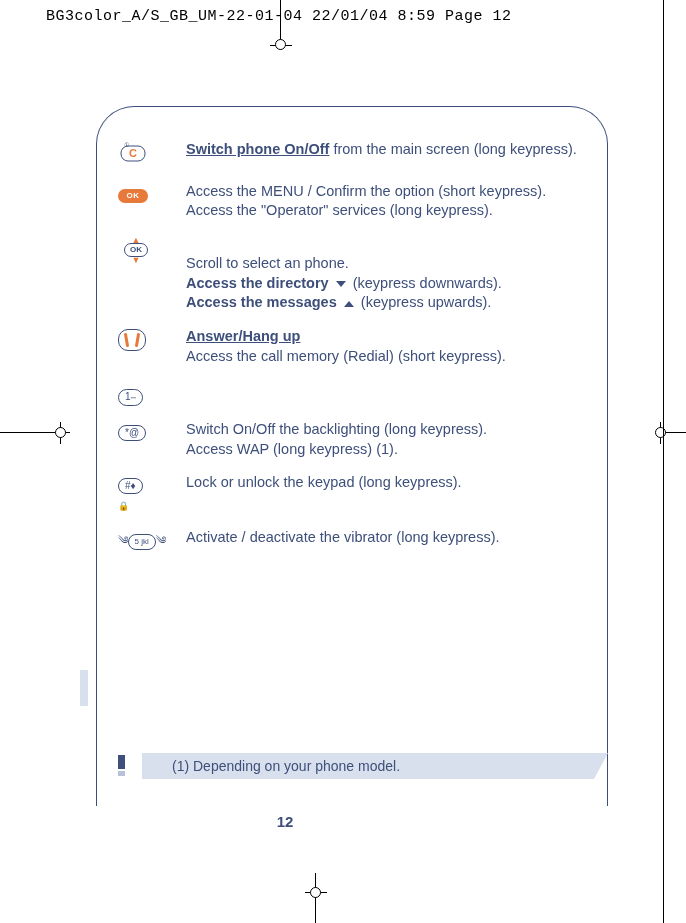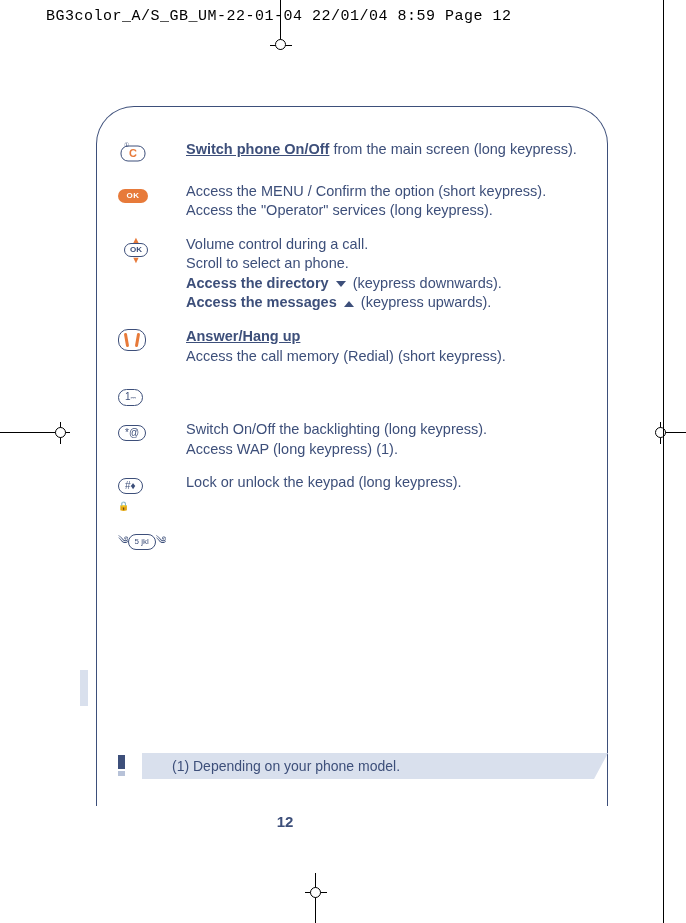--- a/index.html
+++ b/index.html
@@ -297,21 +297,21 @@
 
   <div class="row">
     <div class="icon-cell">
       <span class="ok-scroll">
         <div class="arr">▲</div>
         <span class="ok-out">OK</span>
         <div class="arr">▼</div>
       </span>
     </div>
     <div class="text-cell">
-      <span>Volume control during a call.</span><br>
+      <br>
       <span>Scroll to select an phone.</span><br>
       <span class="bold">Access the directory</span> <span class="tri-down"></span> <span>(keypress downwards).</span><br>
       <span class="bold">Access the messages</span> <span class="tri-up"></span> <span>(keypress upwards).</span>
     </div>
   </div>
 
   <div class="row">
     <div class="icon-cell">
       <span class="answer-icon"></span>
     </div>
@@ -343,20 +343,23 @@
       <span class="lock-ico">🔒</span>
     </div>
     <div class="text-cell">
       <span>Lock or unlock the keypad (long keypress).</span><br>
     </div>
   </div>
 
   <div class="row">
     <div class="icon-cell">
       <span class="vib-ico">༄</span><span class="key-btn" style="font-size:8px">5 jkl</span><span class="vib-ico">༄</span>
+    </div>
+    <div class="text-cell">
+      <span>Activate / deactivate the vibrator (long keypress).</span>
     </div>
   </div>
 
 </div>
 
 <div class="footnote-wrap">
   <div class="footnote-bang">
     <div class="bar"></div>
       <div class="dot"></div>
   </div>

